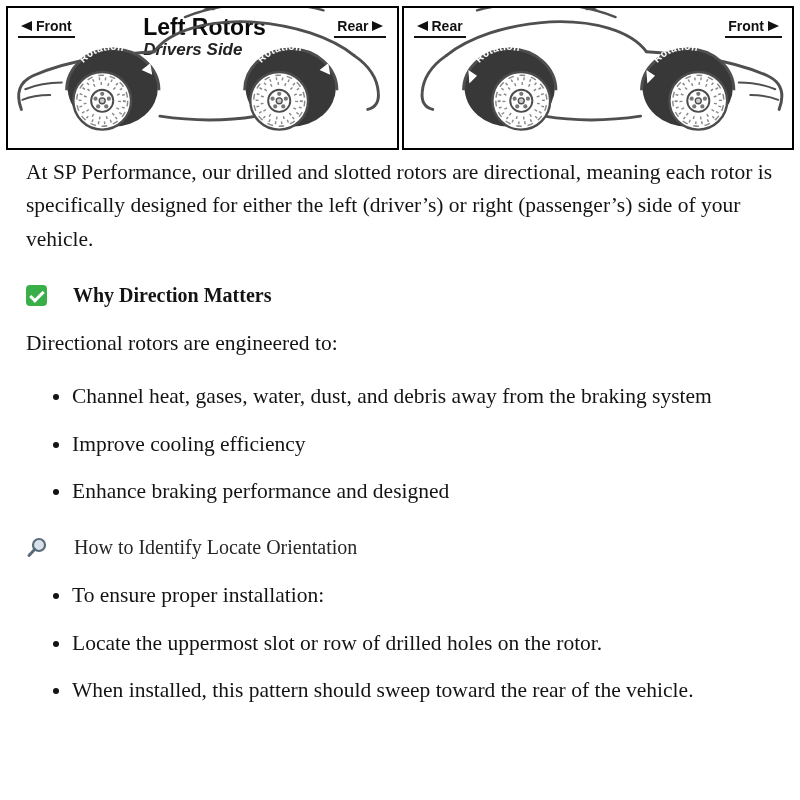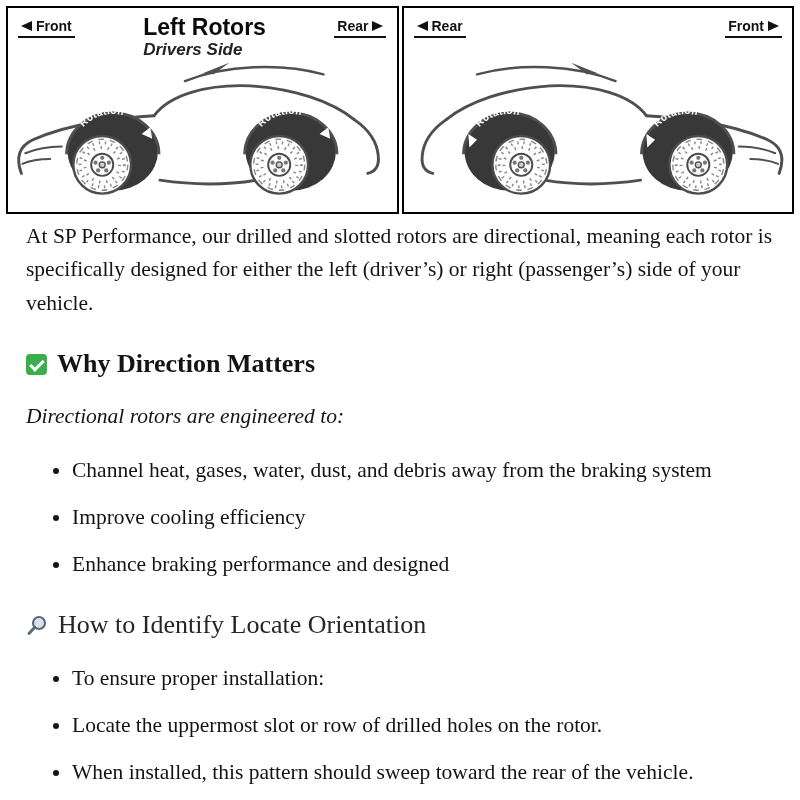--- a/index.html
+++ b/index.html
@@ -1,38 +1,38 @@
 <!DOCTYPE html>
 <html><head>
 <meta charset="utf-8">
 <style>
   html,body { margin:0; padding:0; background:#fff; }
   body { width:800px; font-family:"Liberation Serif", serif; color:#141414; }
 
   
   .diagram { display:flex; gap:3px; margin:6px 6px 0 6px; }
-  .panel { flex:1; border:2px solid #000; height:208px; box-sizing:border-box; position:relative; background:#fff; overflow:hidden; }
+  .panel { flex:1; border:2px solid #000; height:144px; box-sizing:border-box; position:relative; background:#fff; overflow:hidden; }
   .panel-header { display:flex; justify-content:space-between; align-items:flex-start; padding:7px 10px 0 10px; }
   .dir-label { font-family:"Liberation Sans", sans-serif; font-weight:bold; font-size:14px; color:#111;
                display:flex; align-items:center; gap:4px; border-bottom:2px solid #111; padding:0 3px 2px 3px; margin-top:3px; }
   .tri { width:0; height:0; border-top:5px solid transparent; border-bottom:5px solid transparent; }
   .tri.left  { border-right:11px solid #111; }
   .tri.right { border-left:11px solid #111; }
   .title-block { text-align:left; font-family:"Liberation Sans", sans-serif; line-height:1.05; }
   .panel-title { font-size:23px; font-weight:bold; color:#0a0a0a; }
   .panel-subtitle { font-size:17px; font-weight:bold; font-style:italic; color:#222; margin-top:2px; }
   .car-svg { position:absolute; left:0; bottom:2px; width:100%; height:152px; display:block; }
   .rot-text { font-family:"Liberation Sans", sans-serif; font-size:10.5px; font-weight:bold; fill:#ffffff; letter-spacing:.4px; }
 
   
   .article { padding:0 26px 24px 26px; font-size:21.5px; line-height:1.55; }
   .intro { margin:6px 0 20px 0; }
-  .section-heading { display:flex; align-items:center; gap:10px; font-size:26px; margin:24px 0 16px 0; font-weight:bold; }
+  .section-heading { display:flex; align-items:center; gap:26px; font-size:20px; margin:24px 0 16px 0; font-weight:bold; }
   .section-heading.plain { font-weight:normal; color:#262626; }
-  .lead { margin:0 0 20px 0;font-style:italic; }
+  .lead { margin:0 0 20px 0; }
   ul.bullets { margin:8px 0 22px 0; padding-left:46px; }
   ul.bullets li { margin:14px 0; }
 
   
   .check-icon { width:21px; height:21px; border-radius:4px; background:#3aae49; position:relative; flex:0 0 auto; }
   .check-icon::after { content:""; position:absolute; left:7px; top:3px; width:5px; height:11px;
                        border:solid #fff; border-width:0 3px 3px 0; transform:rotate(45deg); }
   .mag-icon { width:22px; height:22px; flex:0 0 auto; }
 </style>
 </head>

